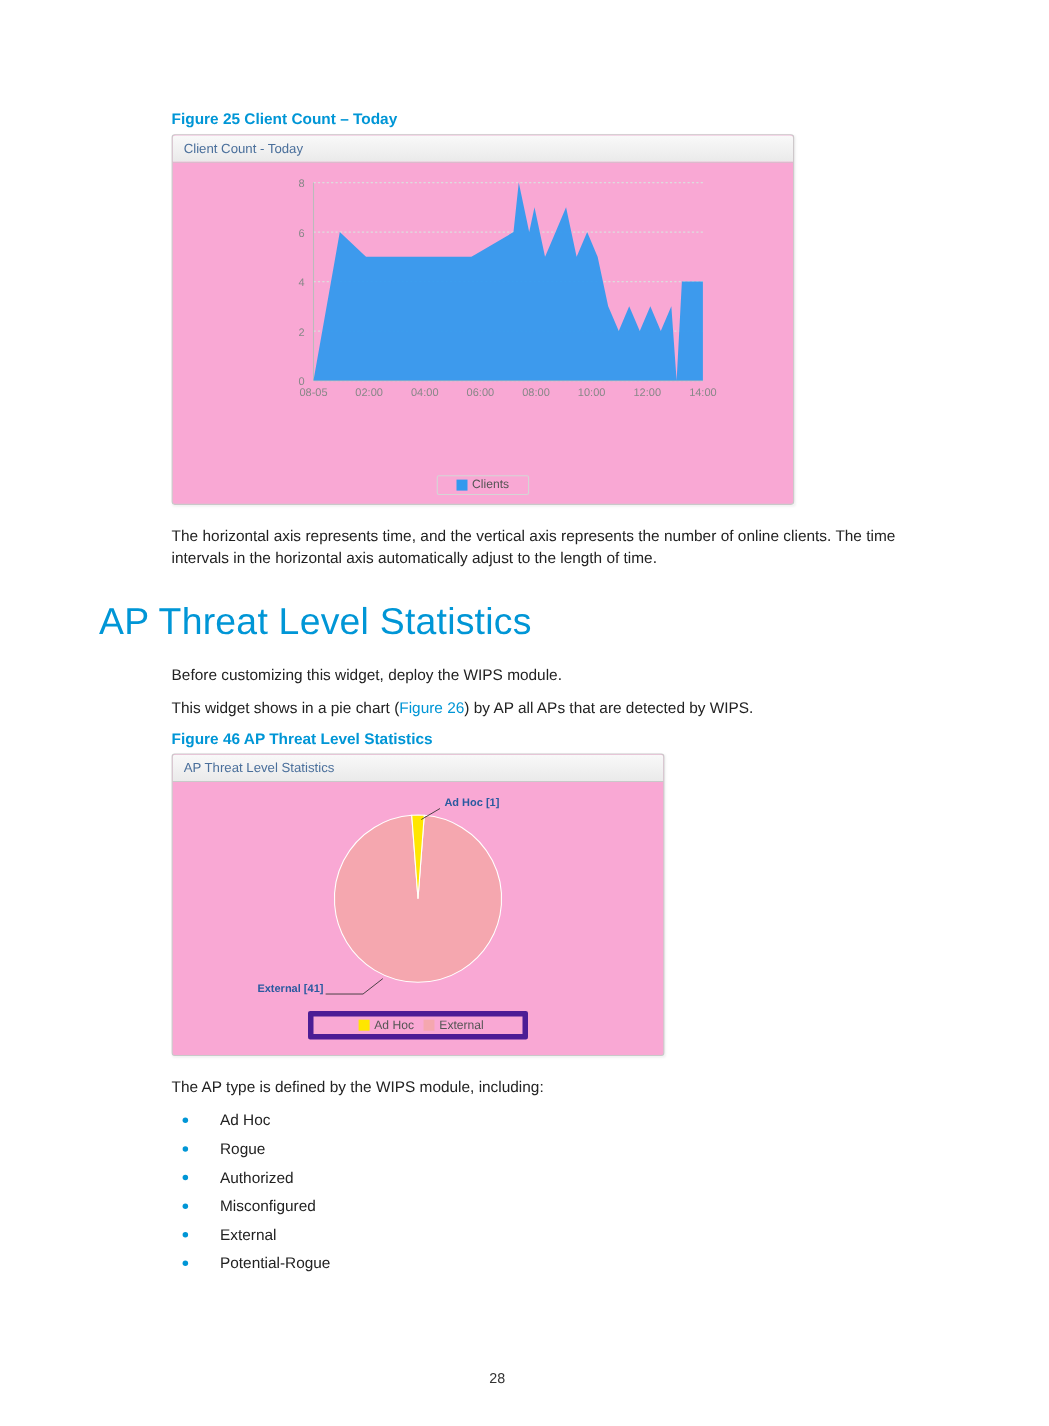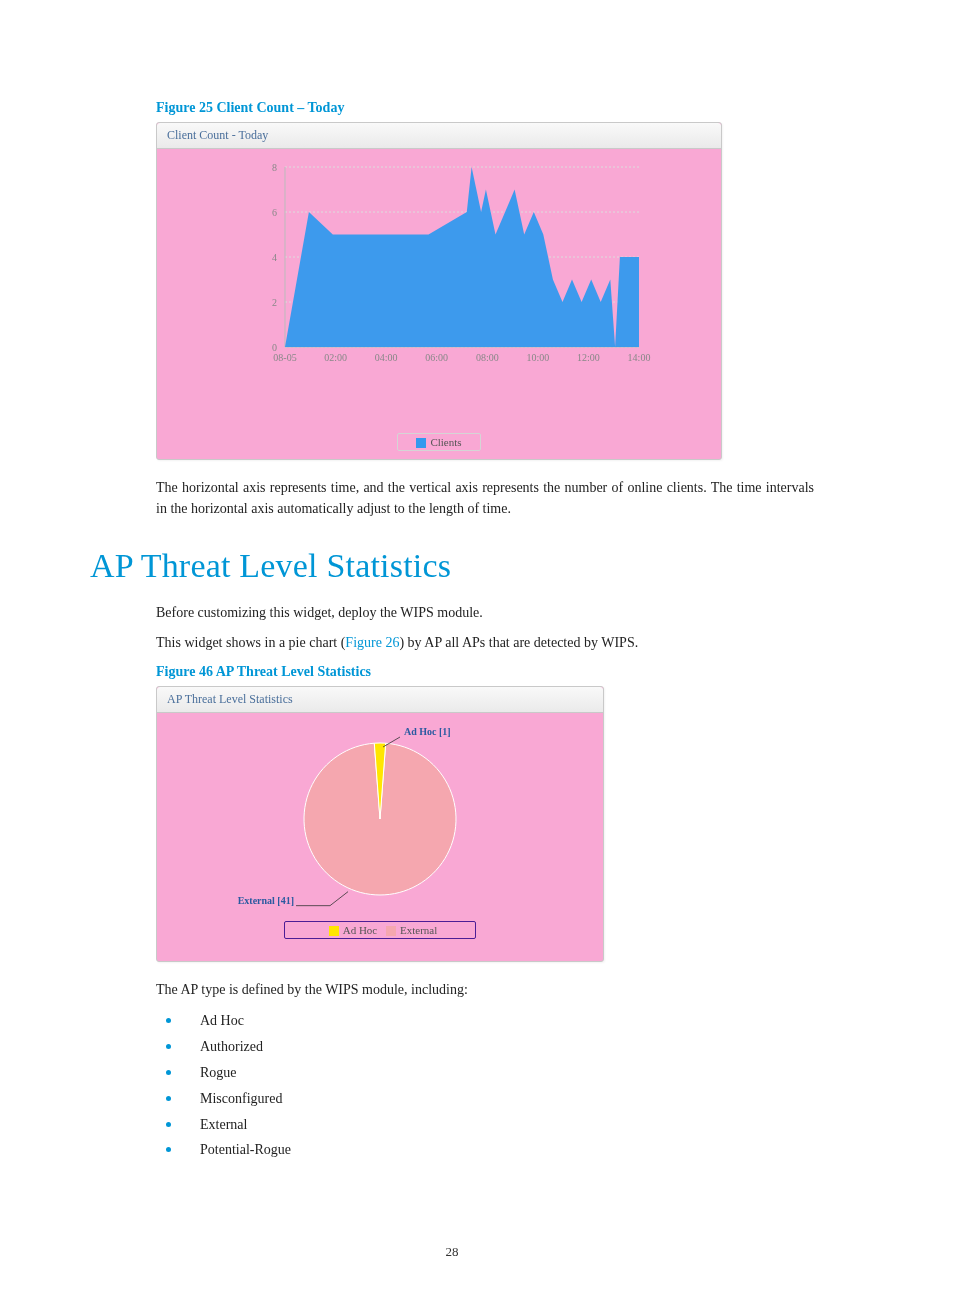--- a/index.html
+++ b/index.html
@@ -8,21 +8,20 @@
     background: #ffffff;
     font-family: "Segoe UI", "Helvetica Neue", Arial, sans-serif;
     color: #222;
   }
   .page {
     width: 904px;
     height: 1296px;
     position: relative;
     box-sizing: border-box;
     padding: 96px 90px 40px 90px;
-    font-family: Liberation Serif, serif;
   }
   .figure-caption {
     color: #0096d6;
     font-weight: 600;
     font-size: 14px;
     margin: 4px 0 6px 66px;
   }
   
   .card {
     margin-left: 66px;
@@ -84,21 +83,21 @@
   }
   .body-text a { color:#0096d6; text-decoration:none; }
 
   
   #card-threat { width: 446px; }
   #pie-wrap { height: 232px; padding: 6px 10px 10px 10px; position:relative; }
   #pie-chart { display:block; margin: 0 auto; }
   .pie-legend {
     margin: 2px auto 0 auto;
     width: 150px;
-    border: 1px solid #4c1d95;
+    border: 5px solid #4c1d95;
     border-radius: 2px;
     font-size: 11px;
     color:#555;
     text-align:center;
     padding:2px 20px;
   }
   .pie-legend .swatch {
     display:inline-block;
     width:10px; height:10px;
     vertical-align:middle;
@@ -206,21 +205,21 @@
           <span class="swatch adhoc"></span><span>Ad Hoc</span>
           <span class="swatch ext"></span><span>External</span>
         </div>
       </div>
     </div>
   </div>
 
   <p class="body-text" style="text-align:left;">The AP type is defined by the WIPS module, including:</p>
   <ul class="ap-types">
       <li>Ad Hoc</li>
+      <li>Rogue</li>
       <li>Authorized</li>
-      <li>Rogue</li>
       <li>Misconfigured</li>
       <li>External</li>
       <li>Potential-Rogue</li>
     </ul>
 
   <div class="page-number">28</div>
 </div>
 
 </body></html>

